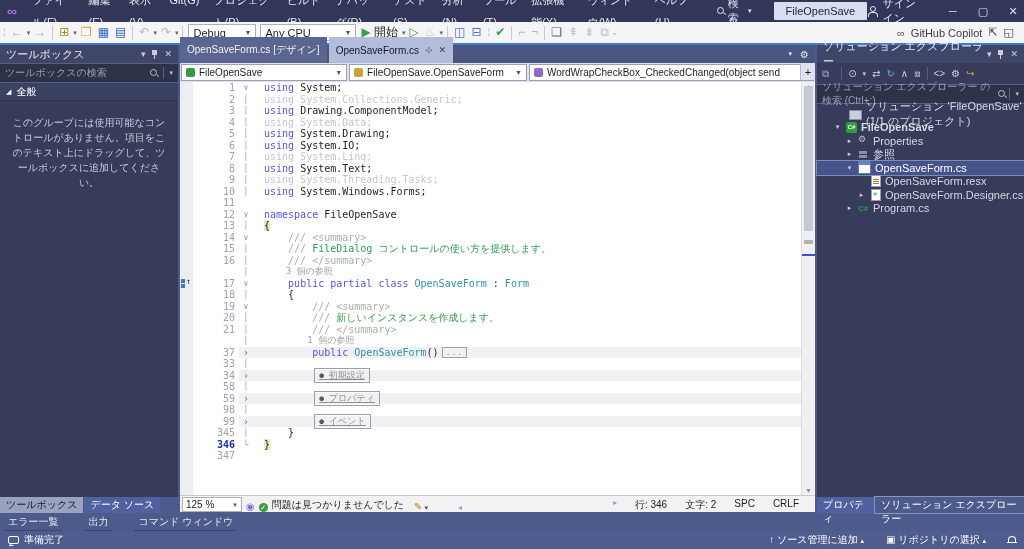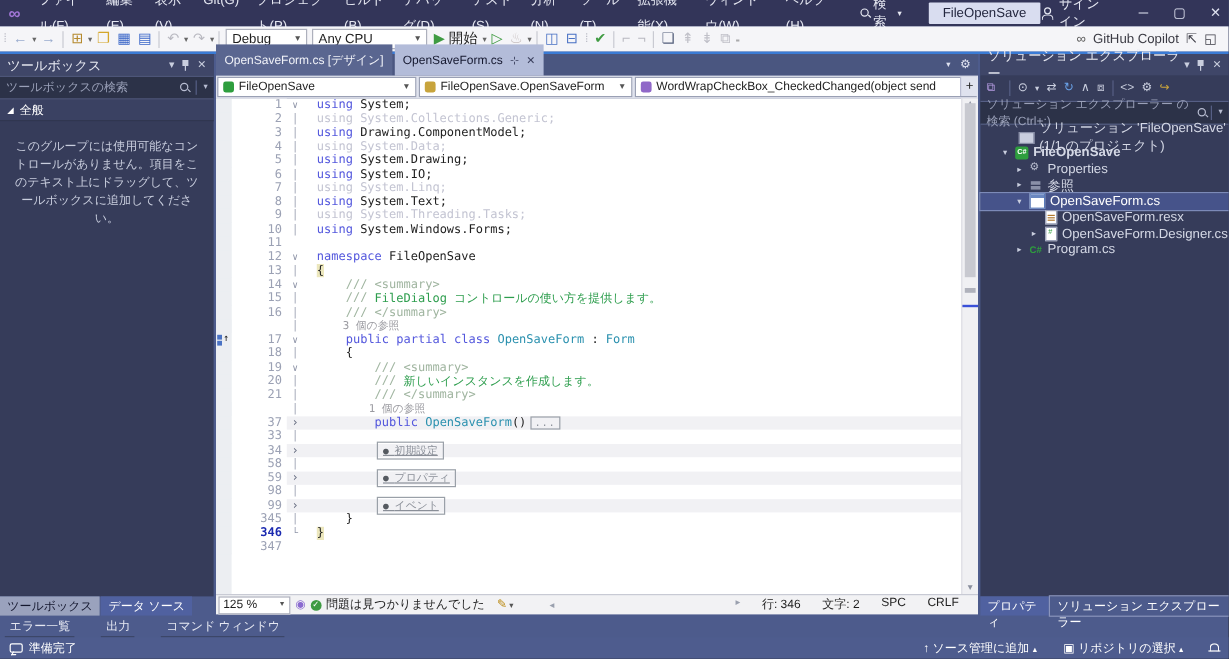--- a/index.html
+++ b/index.html
@@ -77,21 +77,21 @@
   .inherit-ic{position:absolute;left:1px;top:1px;width:11px;height:10px;}
   .inherit-ic::before{content:"";position:absolute;left:0;top:0;width:4px;height:4px;background:#4a72c4;box-shadow:0 5px 0 #4a72c4;}
   .inherit-ic::after{content:"↑";position:absolute;left:5px;top:-2px;font-size:8px;color:#222;}
   
   #vscroll{position:absolute;right:0;top:37px;width:13px;height:413px;background:#f0f0f3;border-left:1px solid #dcdde4;}
   #vscroll .arr{position:absolute;left:0;width:13px;text-align:center;font-size:7px;color:#8a8f9e;}
   #vthumb{position:absolute;left:2px;top:4px;width:9px;height:145px;background:#c8c9d0;}
   #vmark-gray{position:absolute;left:2px;top:158px;width:9px;height:4px;background:#b0b2bc;}
   #vmark-blue{position:absolute;left:0px;top:172px;width:13px;height:2px;background:#3a50d8;}
   
-  #estrip{position:absolute;left:0;top:450px;width:635px;height:16px;background:#f2f2f4;border-top:1px solid #c8cad4;display:flex;align-items:center;font-size:10px;color:#1e1e1e;}
+  #estrip{position:absolute;left:0;top:450px;width:635px;height:16px;background:#f2f2f4;border-top:1px solid #c8cad4;display:flex;align-items:flex-end;font-size:10px;color:#1e1e1e;}
   #zoom-combo{display:flex;align-items:center;background:#fff;border:1px solid #adb0bc;height:13px;width:52px;padding:0 3px;margin-left:2px;}
   #zoom-combo .cdd{margin-left:auto;font-size:6px;color:#555;}
   .okball{width:9px;height:9px;border-radius:50%;background:#3f9b42;color:#fff;font-size:7px;line-height:9px;text-align:center;display:inline-block;}
   #estrip-right{margin-left:auto;display:flex;gap:18px;padding-right:16px;}
   .hsarr{color:#9aa0ae;font-size:8px;}
   
   #solexp{left:817px;top:45px;width:207px;height:452px;background:#363c5a;}
   #se-toolbar{height:21px;display:flex;align-items:center;gap:6px;padding:0 5px;color:#c9cede;font-size:11px;background:#363c5a;}
   #se-toolbar .sep{width:1px;height:13px;background:#565f85;}
   .tree{font-size:11px;color:#d5d9e6;padding-top:3px;}

